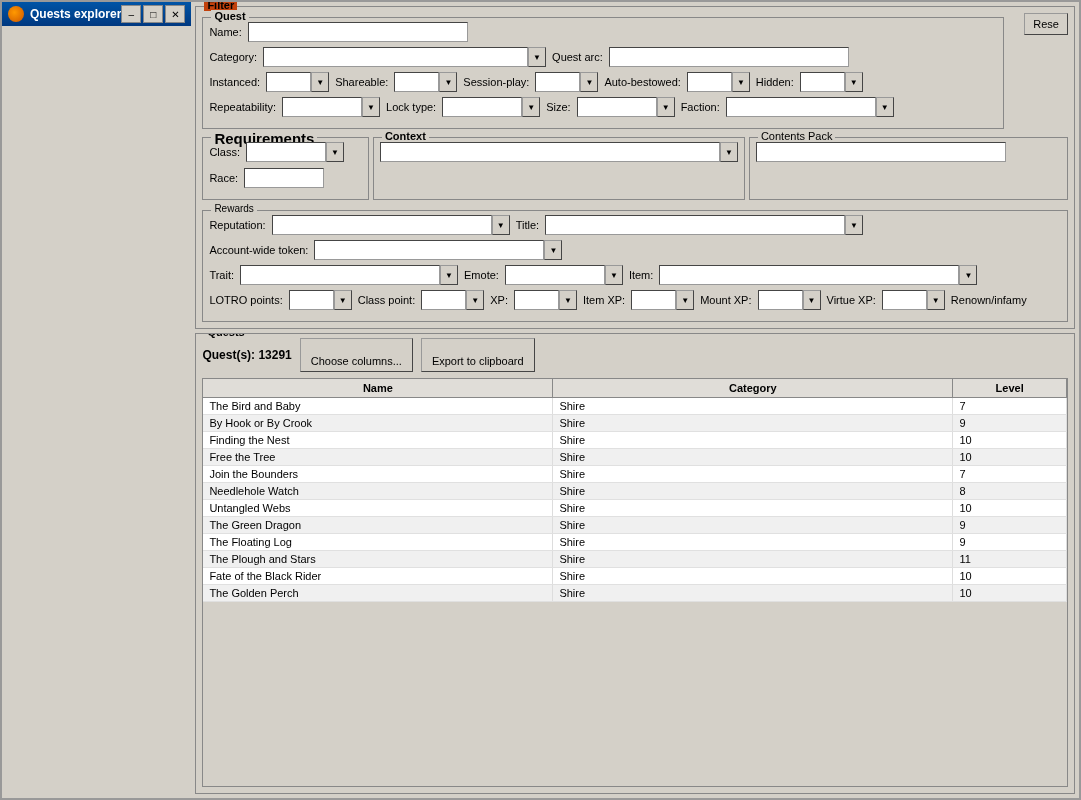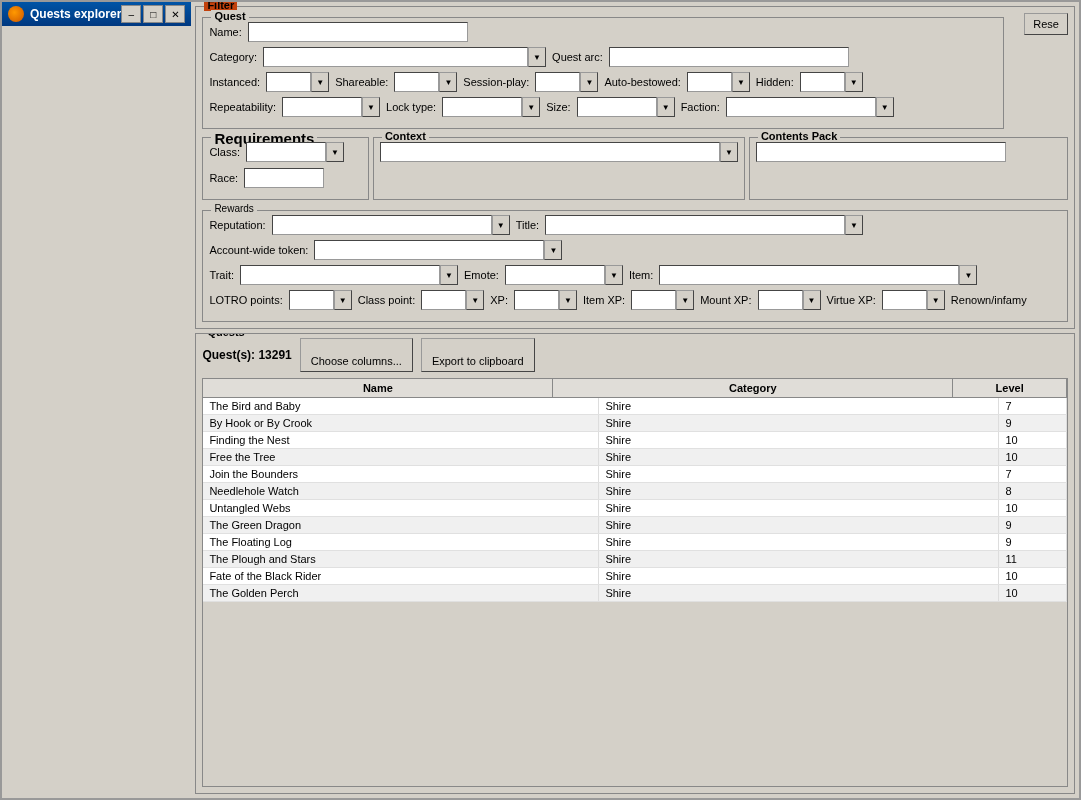--- a/index.html
+++ b/index.html
@@ -229,21 +229,21 @@
       flex: 2;
     }
 
     .contents-box-label {
       position: absolute;
       top: -8px;
       left: 8px;
       background: #d4d0c8;
       padding: 0 3px;
       font-size: 11px;
-      font-weight: bold;
+      font-weight: normal;
     }
 
     .rewards-section {
       border: 1px solid #888;
       padding: 4px 6px 6px 6px;
       position: relative;
       flex-shrink: 0;
     }
 
     .rewards-label {
@@ -353,21 +353,21 @@
     .table-row:nth-child(even) {
       background: #f0f0f0;
     }
 
     .td {
       padding: 2px 6px;
       font-size: 11px;
       border-right: 1px solid #ddd;
     }
 
-    .td-name { width: 396px; }
+    .td-name { width: 350px; }
     .td-category { width: 400px; }
     .td-level { flex: 1; }
 
     .filter-top-row {
       display: flex;
       align-items: flex-start;
       gap: 20px;
     }
 
     .filter-main {

